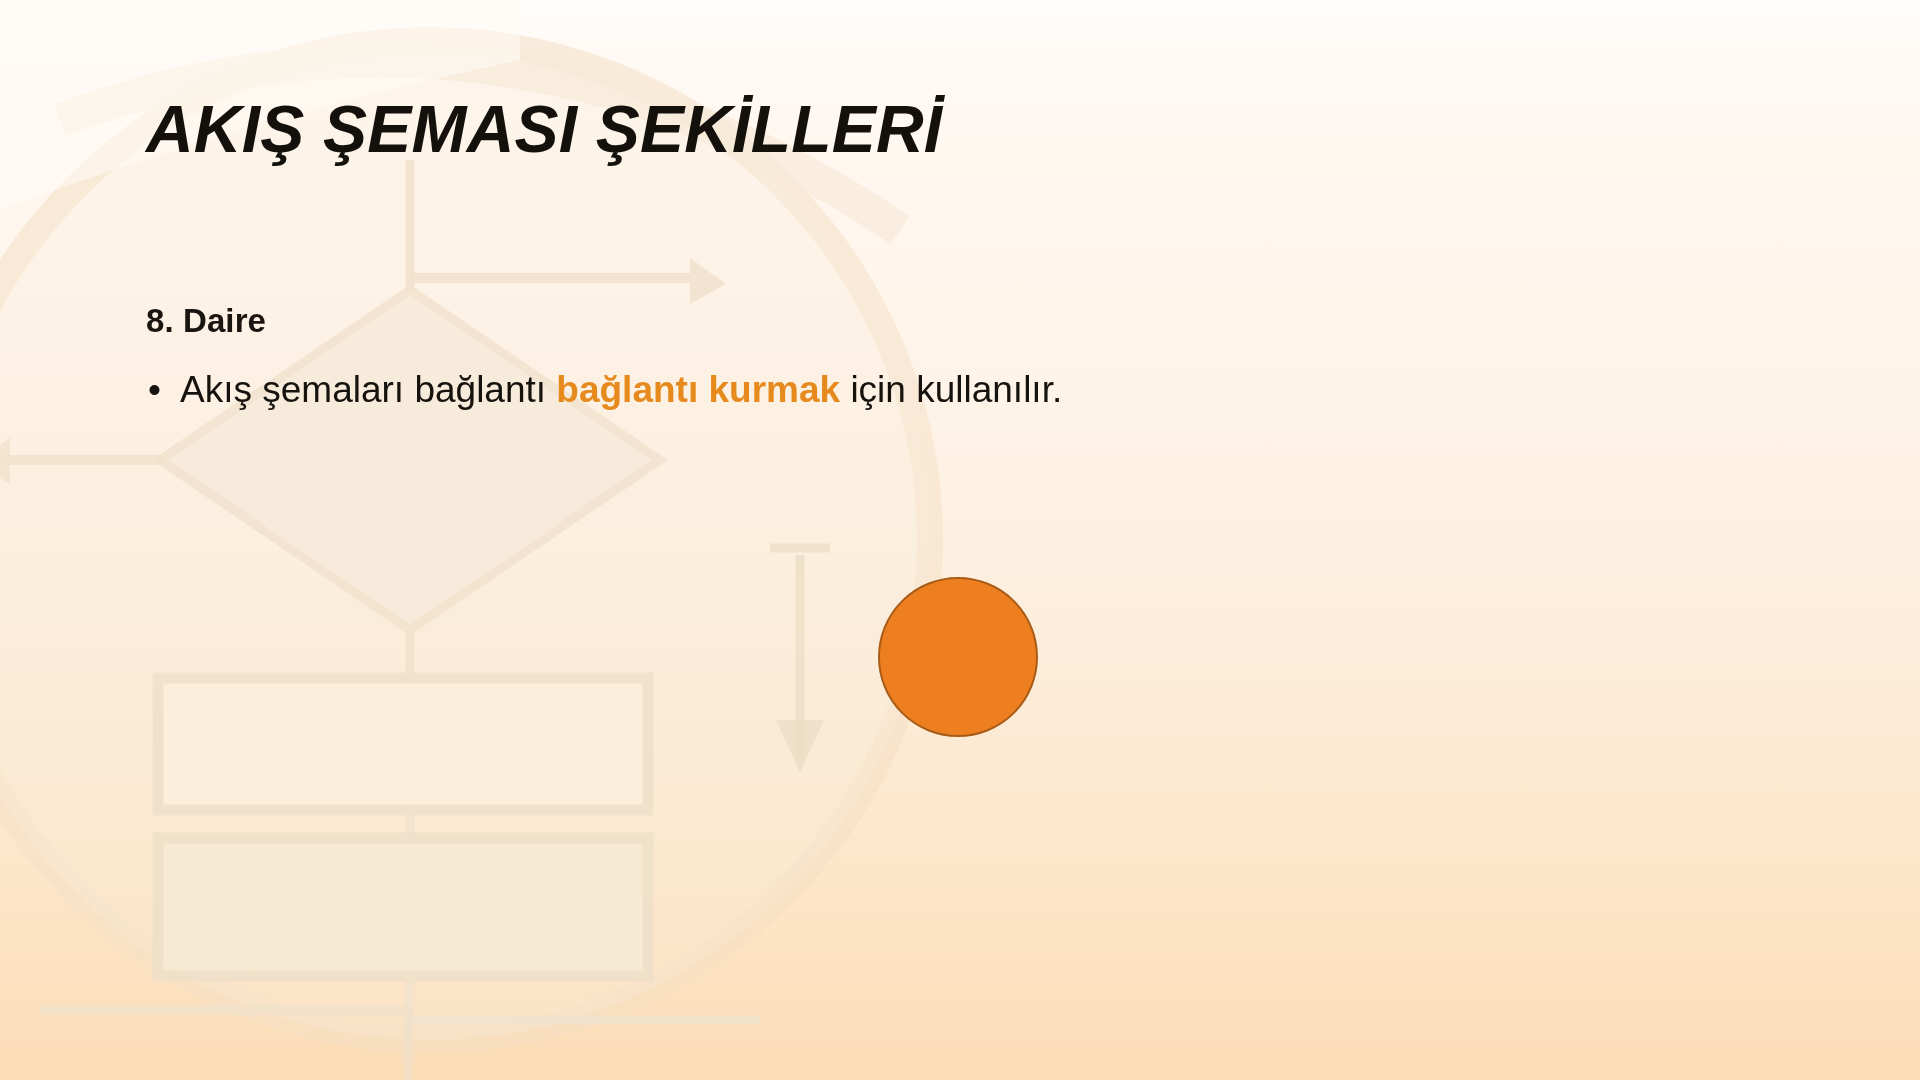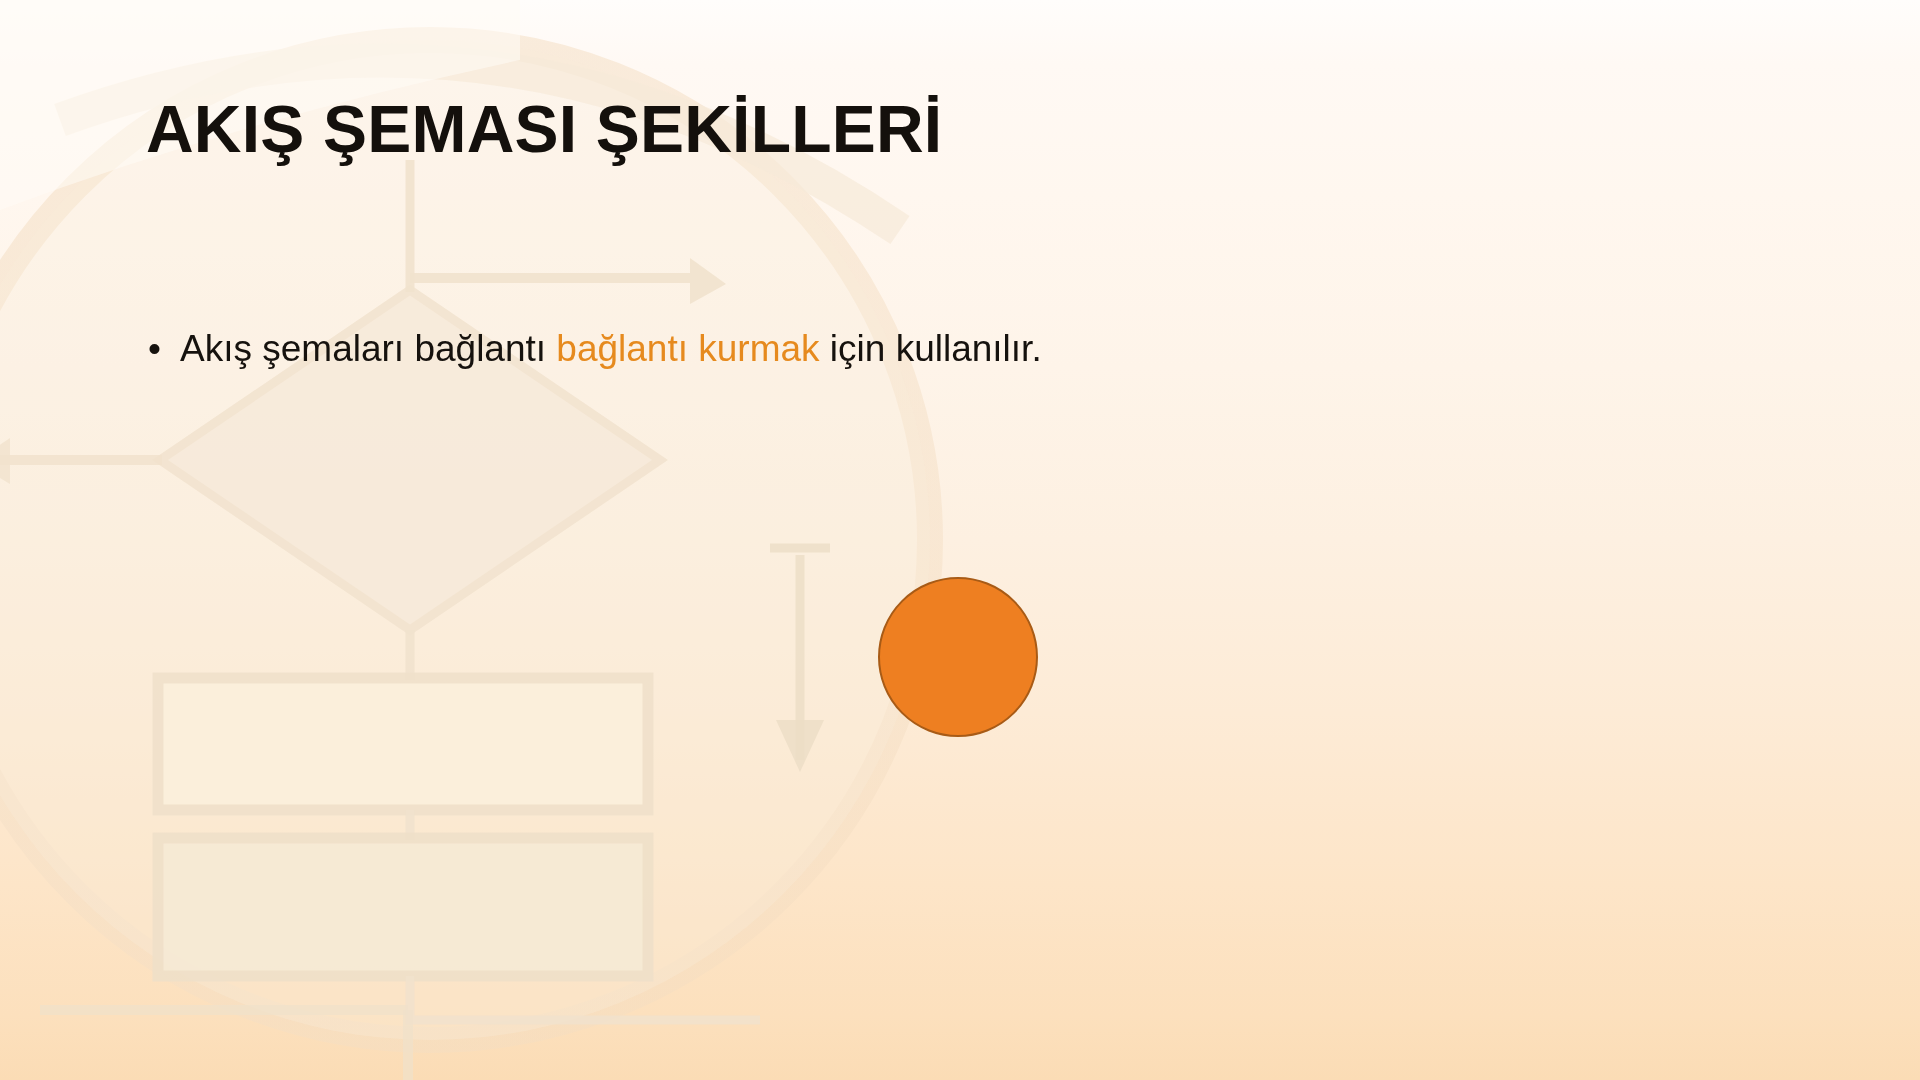--- a/index.html
+++ b/index.html
@@ -45,20 +45,21 @@
     left: 146px;
     top: 95px;
     width: 1600px;
     margin: 0;
     font-size: 66px;
     line-height: 1.06;
     font-weight: 700;
     letter-spacing: 0.2px;
     color: #14100C;
     white-space: nowrap;
+    font-style: italic;
   }
 
   
   #body-block {
     position: absolute;
     left: 146px;
     top: 300px;
     width: 1560px;
   }
 
@@ -90,21 +91,21 @@
     position: absolute;
     left: 2px;
     top: 0;
     font-size: 37px;
     line-height: 1.22;
     color: #16120E;
   }
 
   .hl {
     color: #E68A1E;
-    font-weight: 400;
+    font-weight: 700;
   }
 
   
   #circle-shape {
     position: absolute;
     left: 878px;
     top: 577px;
     width: 160px;
     height: 160px;
     border-radius: 50%;
@@ -186,20 +187,21 @@
       </g>
 
       <path d="M 0 210 Q 240 120 520 60 L 520 0 L 0 0 Z" fill="#FFFBF6" opacity="0.55"></path>
     </g>
   </svg>
 
   <h1 id="title">AKIŞ ŞEMASI ŞEKİLLERİ</h1>
 
   <div id="body-block">
 
+    <p id="subheading">8. Daire</p>
 
     <ul id="bullet-list">
       <li>
         <span class="bullet-dot">•</span><span>Akış şemaları bağlantı </span><span class="hl">bağlantı kurmak</span><span> için kullanılır.</span>
       </li>
     </ul>
   </div>
 
   <div id="circle-shape" style="background: rgb(238, 127, 33); border-color: rgb(168, 91, 22);"></div>
 

